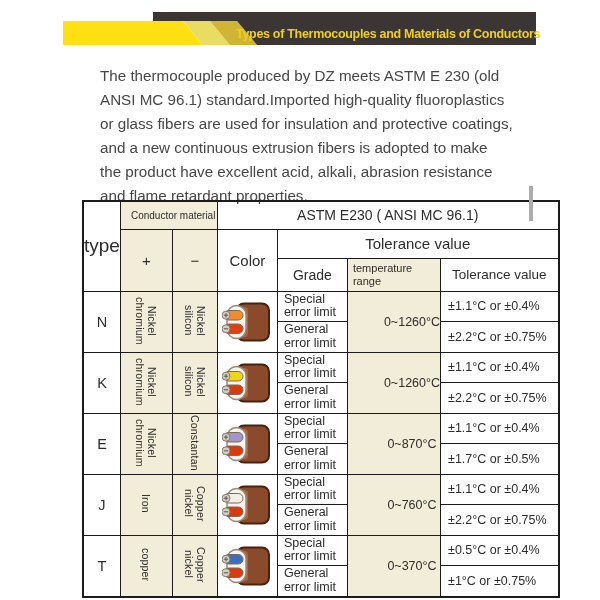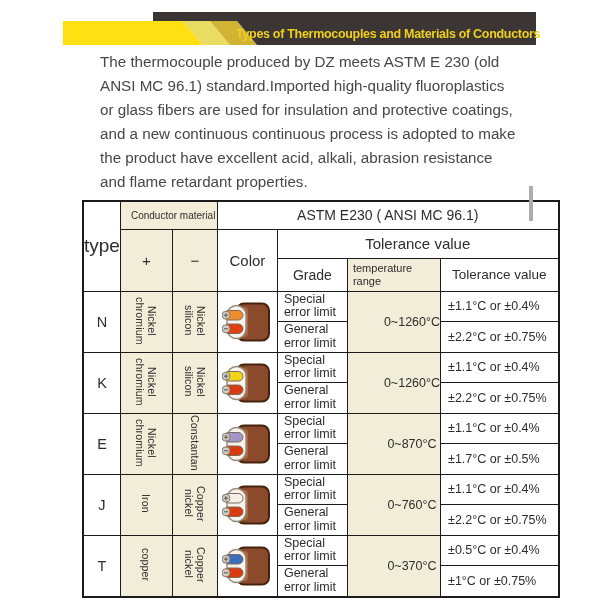--- a/index.html
+++ b/index.html
@@ -9,21 +9,21 @@
   }
   
   .banner-wrap{position:absolute;left:0;top:9px;width:600px;height:40px;}
   .banner-svg{position:absolute;left:60px;top:3px;}
   .banner-title{
     position:absolute;left:236px;top:15px;width:300px;height:21px;
     line-height:21px;text-align:center;font-weight:bold;font-size:12.5px;
     letter-spacing:-0.3px;color:#f0cf1c;white-space:nowrap;
   }
   
-  .intro{position:absolute;left:100px;top:50px;width:440px;font-size:15.2px;color:#474747;}
+  .intro{position:absolute;left:100px;top:64px;width:440px;font-size:15.2px;color:#474747;}
   .intro .line{height:24px;line-height:24px;white-space:nowrap;}
   
   .tbl-wrap{position:absolute;left:82px;top:200px;}
   table{border-collapse:collapse;table-layout:fixed;border:2.5px solid #1b1b1b;}
   td{border:1.5px solid #1b1b1b;padding:0;text-align:center;vertical-align:middle;
      font-size:12.5px;color:#2d2d2d;overflow:hidden;}
   .beige{background:#f2edd8;}
   tr.hr1{height:28px;} tr.hr2{height:29px;} tr.hr3{height:33px;} tr.rh{height:30px;}
   .h-type{font-size:19px;}
   .h-conductor{font-size:10px;text-align:left;padding-left:10px;line-height:13px;}
@@ -56,21 +56,21 @@
     <polygon points="150,9 177,9 197,33 170,33" fill="#d2b434"></polygon>
     <polygon points="177,9 476,9 476,33 197,33" fill="#3b3633"></polygon>
   </svg>
   <div class="banner-title">Types of Thermocouples and Materials of Conductors</div>
 </div>
 
 <div class="intro">
   <div class="line">The thermocouple produced by DZ meets ASTM E 230 (old</div>
   <div class="line">ANSI MC 96.1) standard.Imported high-quality fluoroplastics</div>
   <div class="line">or glass fibers are used for insulation and protective coatings,</div>
-  <div class="line">and a new continuous continuous process is adopted to make</div>
+  <div class="line">and a new continuous extrusion fibers is adopted to make</div>
   <div class="line">the product have excellent acid, alkali, abrasion resistance</div>
   <div class="line">and flame retardant properties.</div>
 </div>
 
 <div class="tbl-wrap">
 <table>
   <colgroup>
     <col style="width:33px">
         <col style="width:52px">
         <col style="width:45px">

